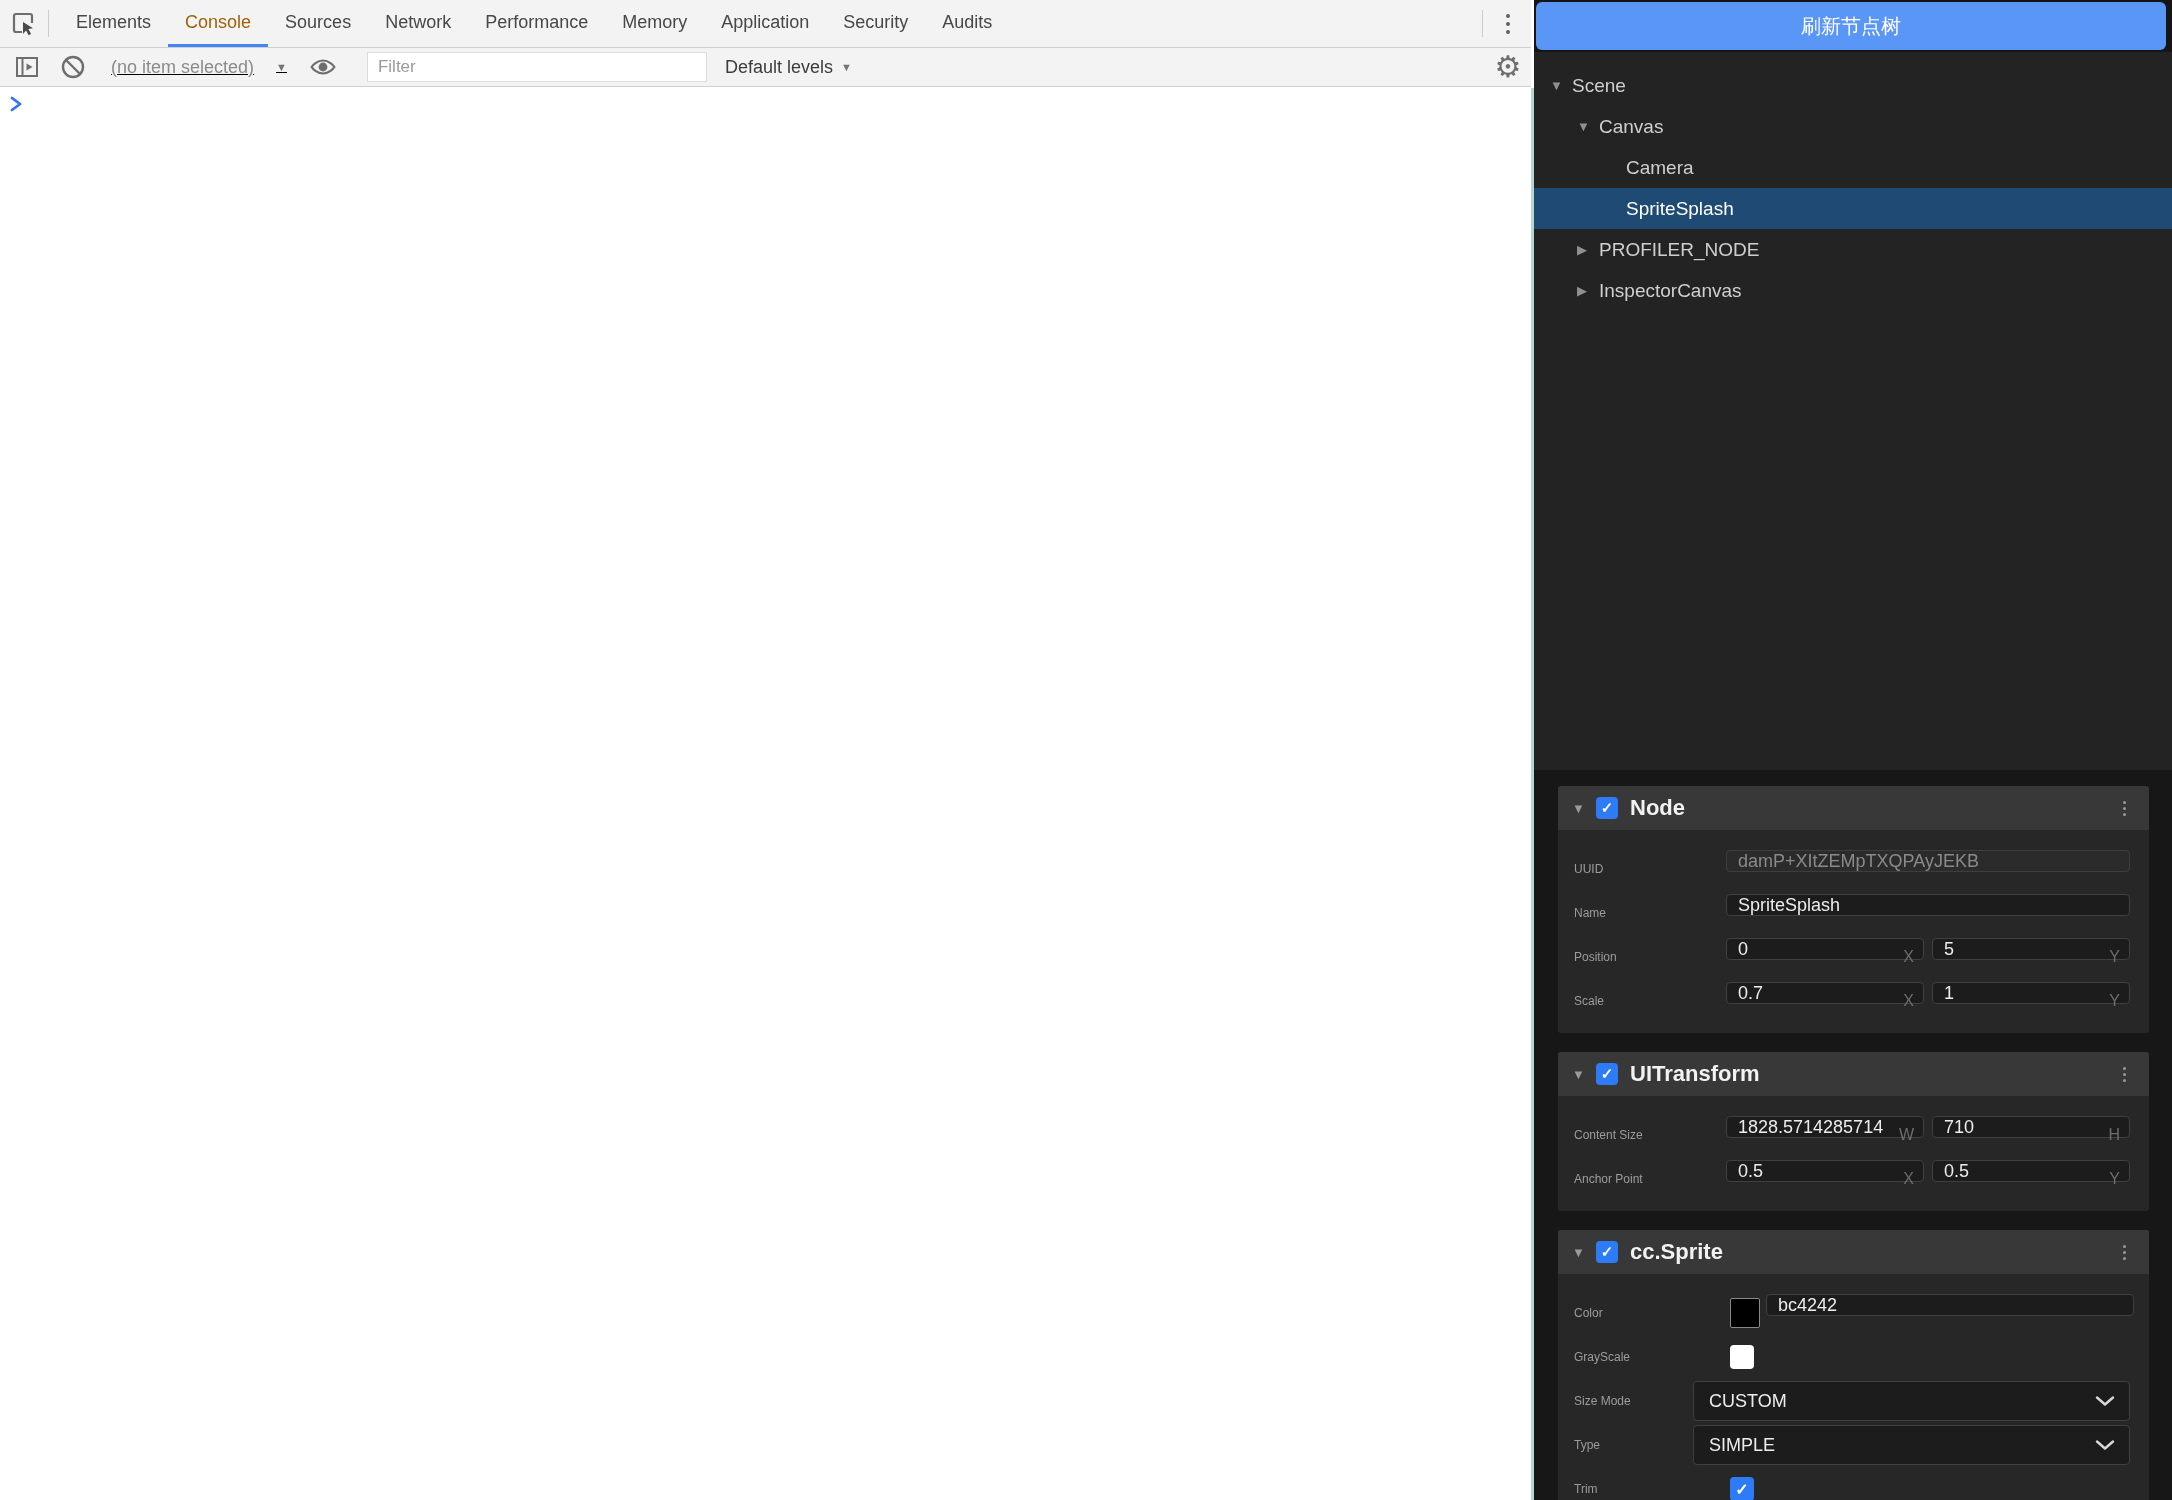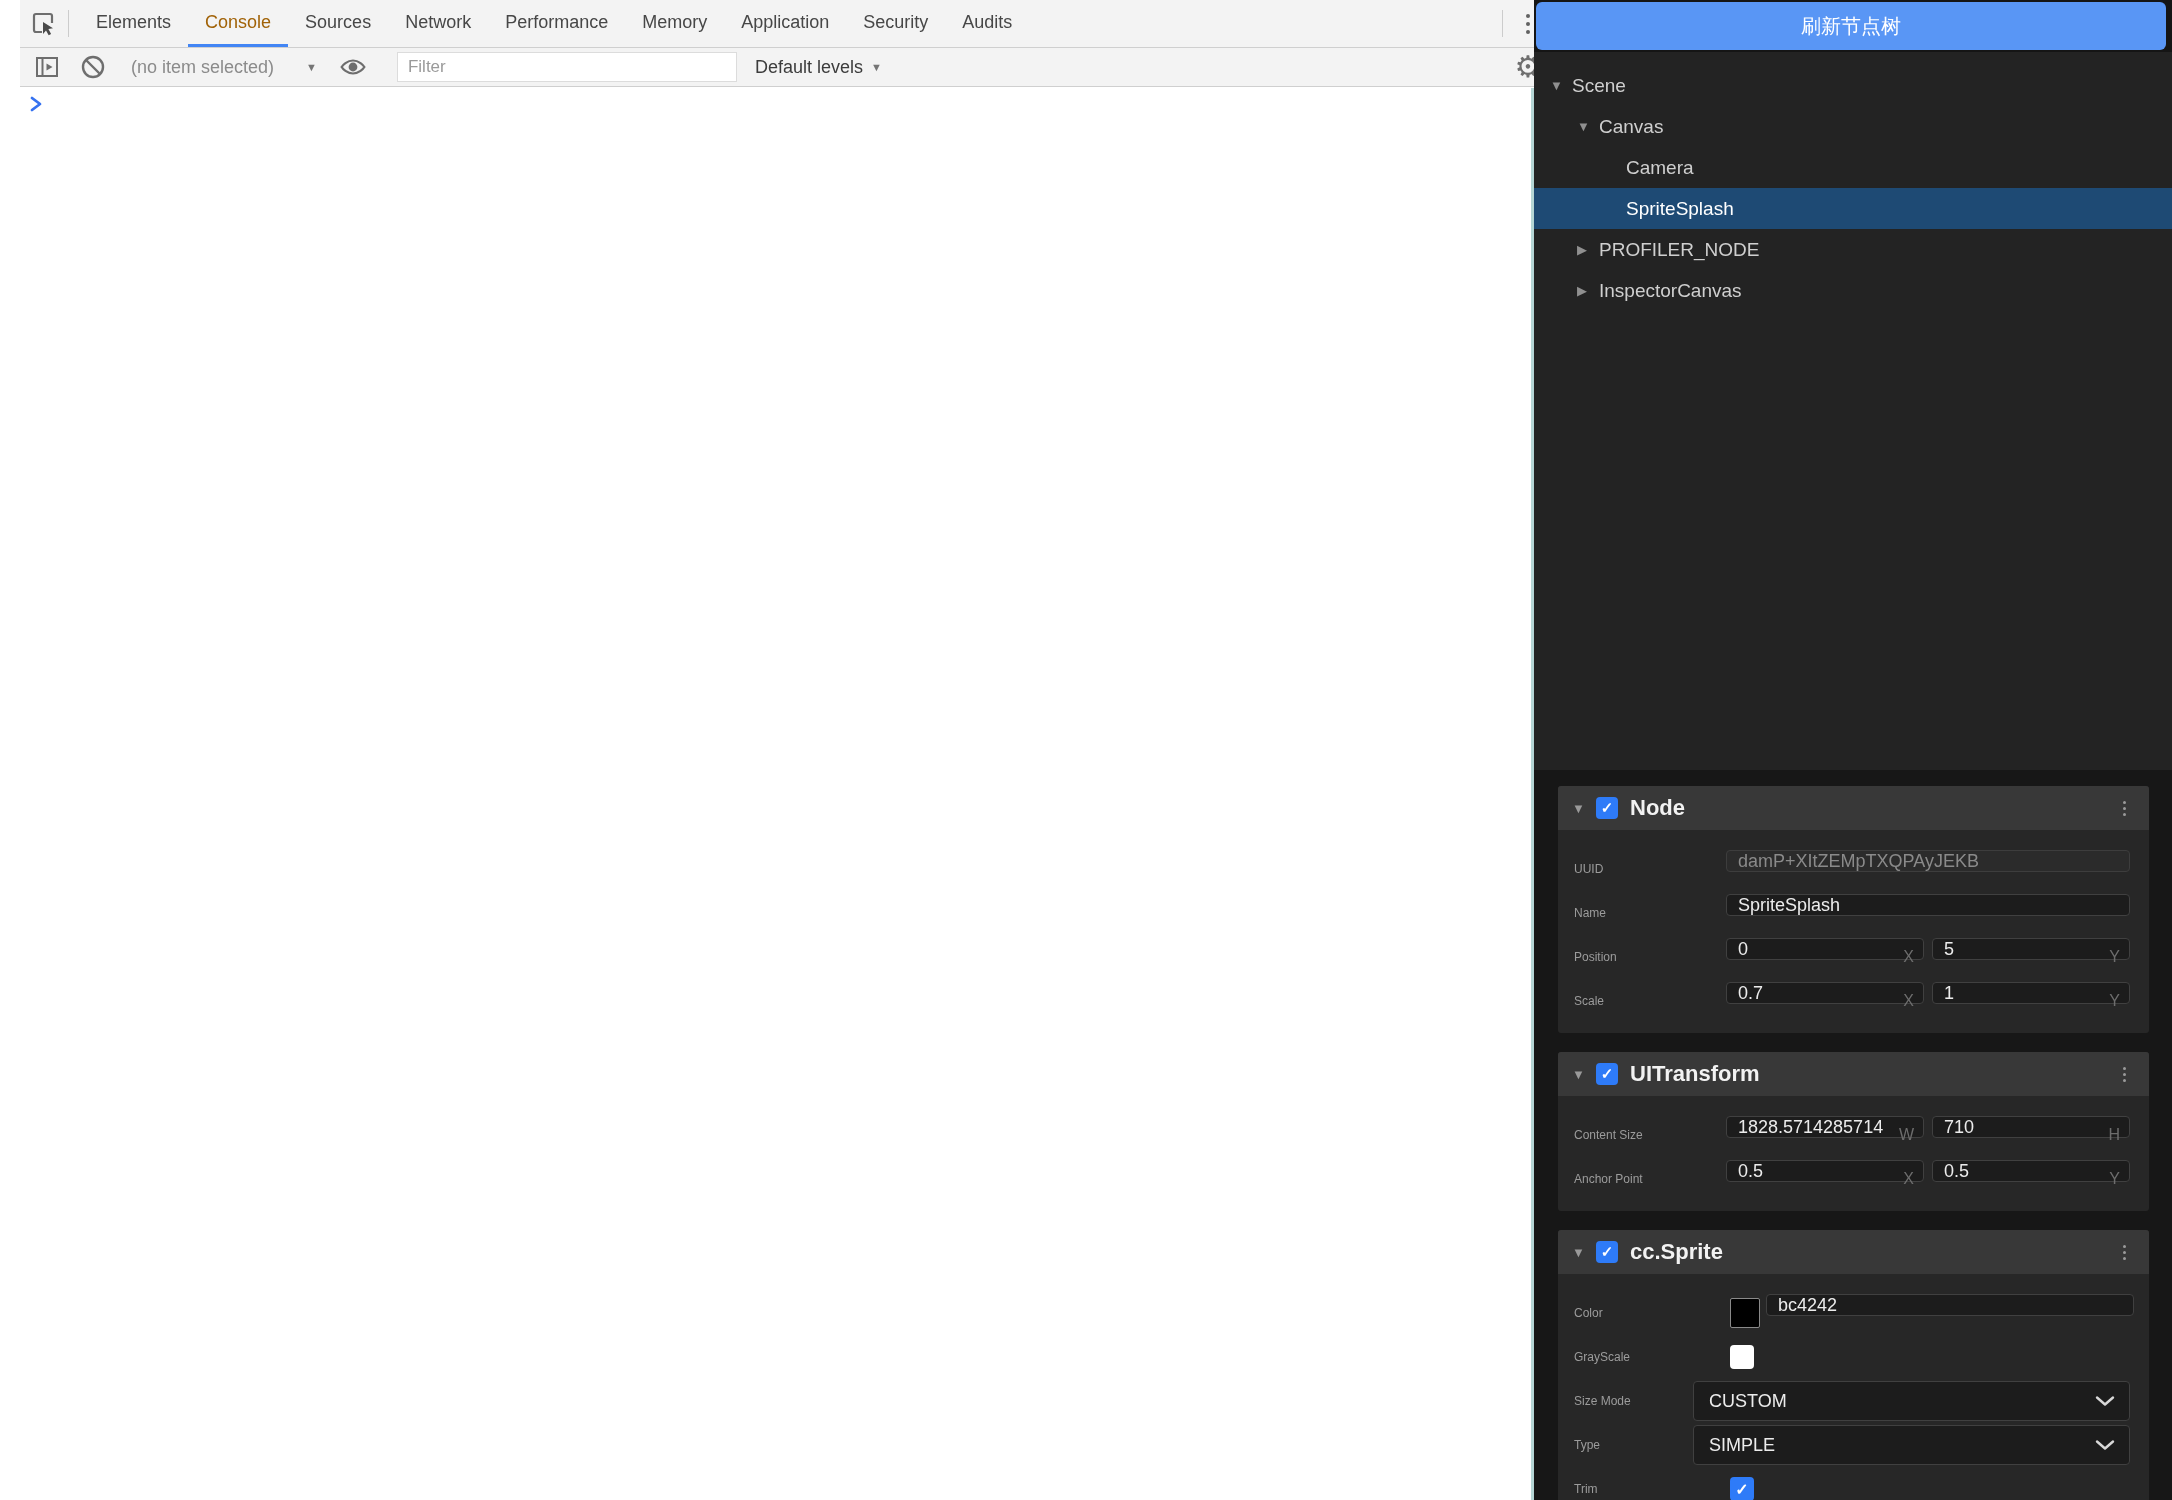--- a/index.html
+++ b/index.html
@@ -2,40 +2,40 @@
 <html><head>
 <meta charset="utf-8">
 <style>
   * { margin:0; padding:0; box-sizing:border-box; }
   html,body { width:2172px; height:1500px; overflow:hidden;
     font-family:"Liberation Sans", sans-serif; background:#ffffff; }
 
   .stage { position:relative; width:2172px; height:1500px; }
 
   
-  .devtools { position:absolute; left:0; top:0; width:1531px; height:1500px; background:#fff;margin-left:20px; }
+  .devtools { position:absolute; left:0; top:0; width:1531px; height:1500px; background:#fff; }
 
   .tabbar { height:48px; background:#f3f3f3; border-bottom:1px solid #cfcfcf;
     display:flex; align-items:stretch; }
   .icon-btn { display:flex; align-items:center; justify-content:center;
     width:46px; flex:none; cursor:pointer; }
   .vdiv { width:1px; background:#ccc; margin:10px 2px; flex:none; }
   .tabs { display:flex; align-items:stretch; margin-left:8px; }
   .tab { padding:0 17px; display:flex; align-items:center; font-size:18px; color:#474747;
     border-bottom:3px solid transparent; cursor:pointer; white-space:nowrap; }
   .tab.active { color:#a16207; border-bottom-color:#4285f4; }
   .tabbar-spacer, .toolbar-spacer { flex:1; }
 
   .kebab { display:flex; flex-direction:column; gap:4px; align-items:center; justify-content:center;
     width:46px; cursor:pointer; }
   .kebab i { width:4px; height:4px; border-radius:50%; background:#616161; }
 
   .toolbar { height:39px; background:#f3f3f3; border-bottom:1px solid #cfcfcf;
     display:flex; align-items:center; padding-left:4px; }
-  .ctx-select { display:flex; align-items:center; gap:32px; margin:0 8px 0 10px; cursor:pointer; }
+  .ctx-select { display:flex; align-items:center; gap:22px; margin:0 8px 0 10px; cursor:pointer;text-decoration:underline; }
   .ctx-label { font-size:18px; color:#8b8b8b; white-space:nowrap; }
   .tri { font-size:11px; color:#757575; }
   .filter-input { width:340px; height:30px; margin-left:16px; border:1px solid #dcdcdc;
     background:#fff; font-size:17px; padding:0 10px; color:#333; outline:none; }
   .filter-input::placeholder { color:#9a9a9a; }
   .levels { display:flex; align-items:center; gap:8px; margin-left:18px; cursor:pointer; }
   .levels-label { font-size:18px; color:#3c3c3c; white-space:nowrap; }
   .gear { font-size:30px; color:#6f6f6f; width:46px; text-align:center; cursor:pointer; line-height:1; }
 
   .console-body { position:relative; height:1412px; background:#fff; }

